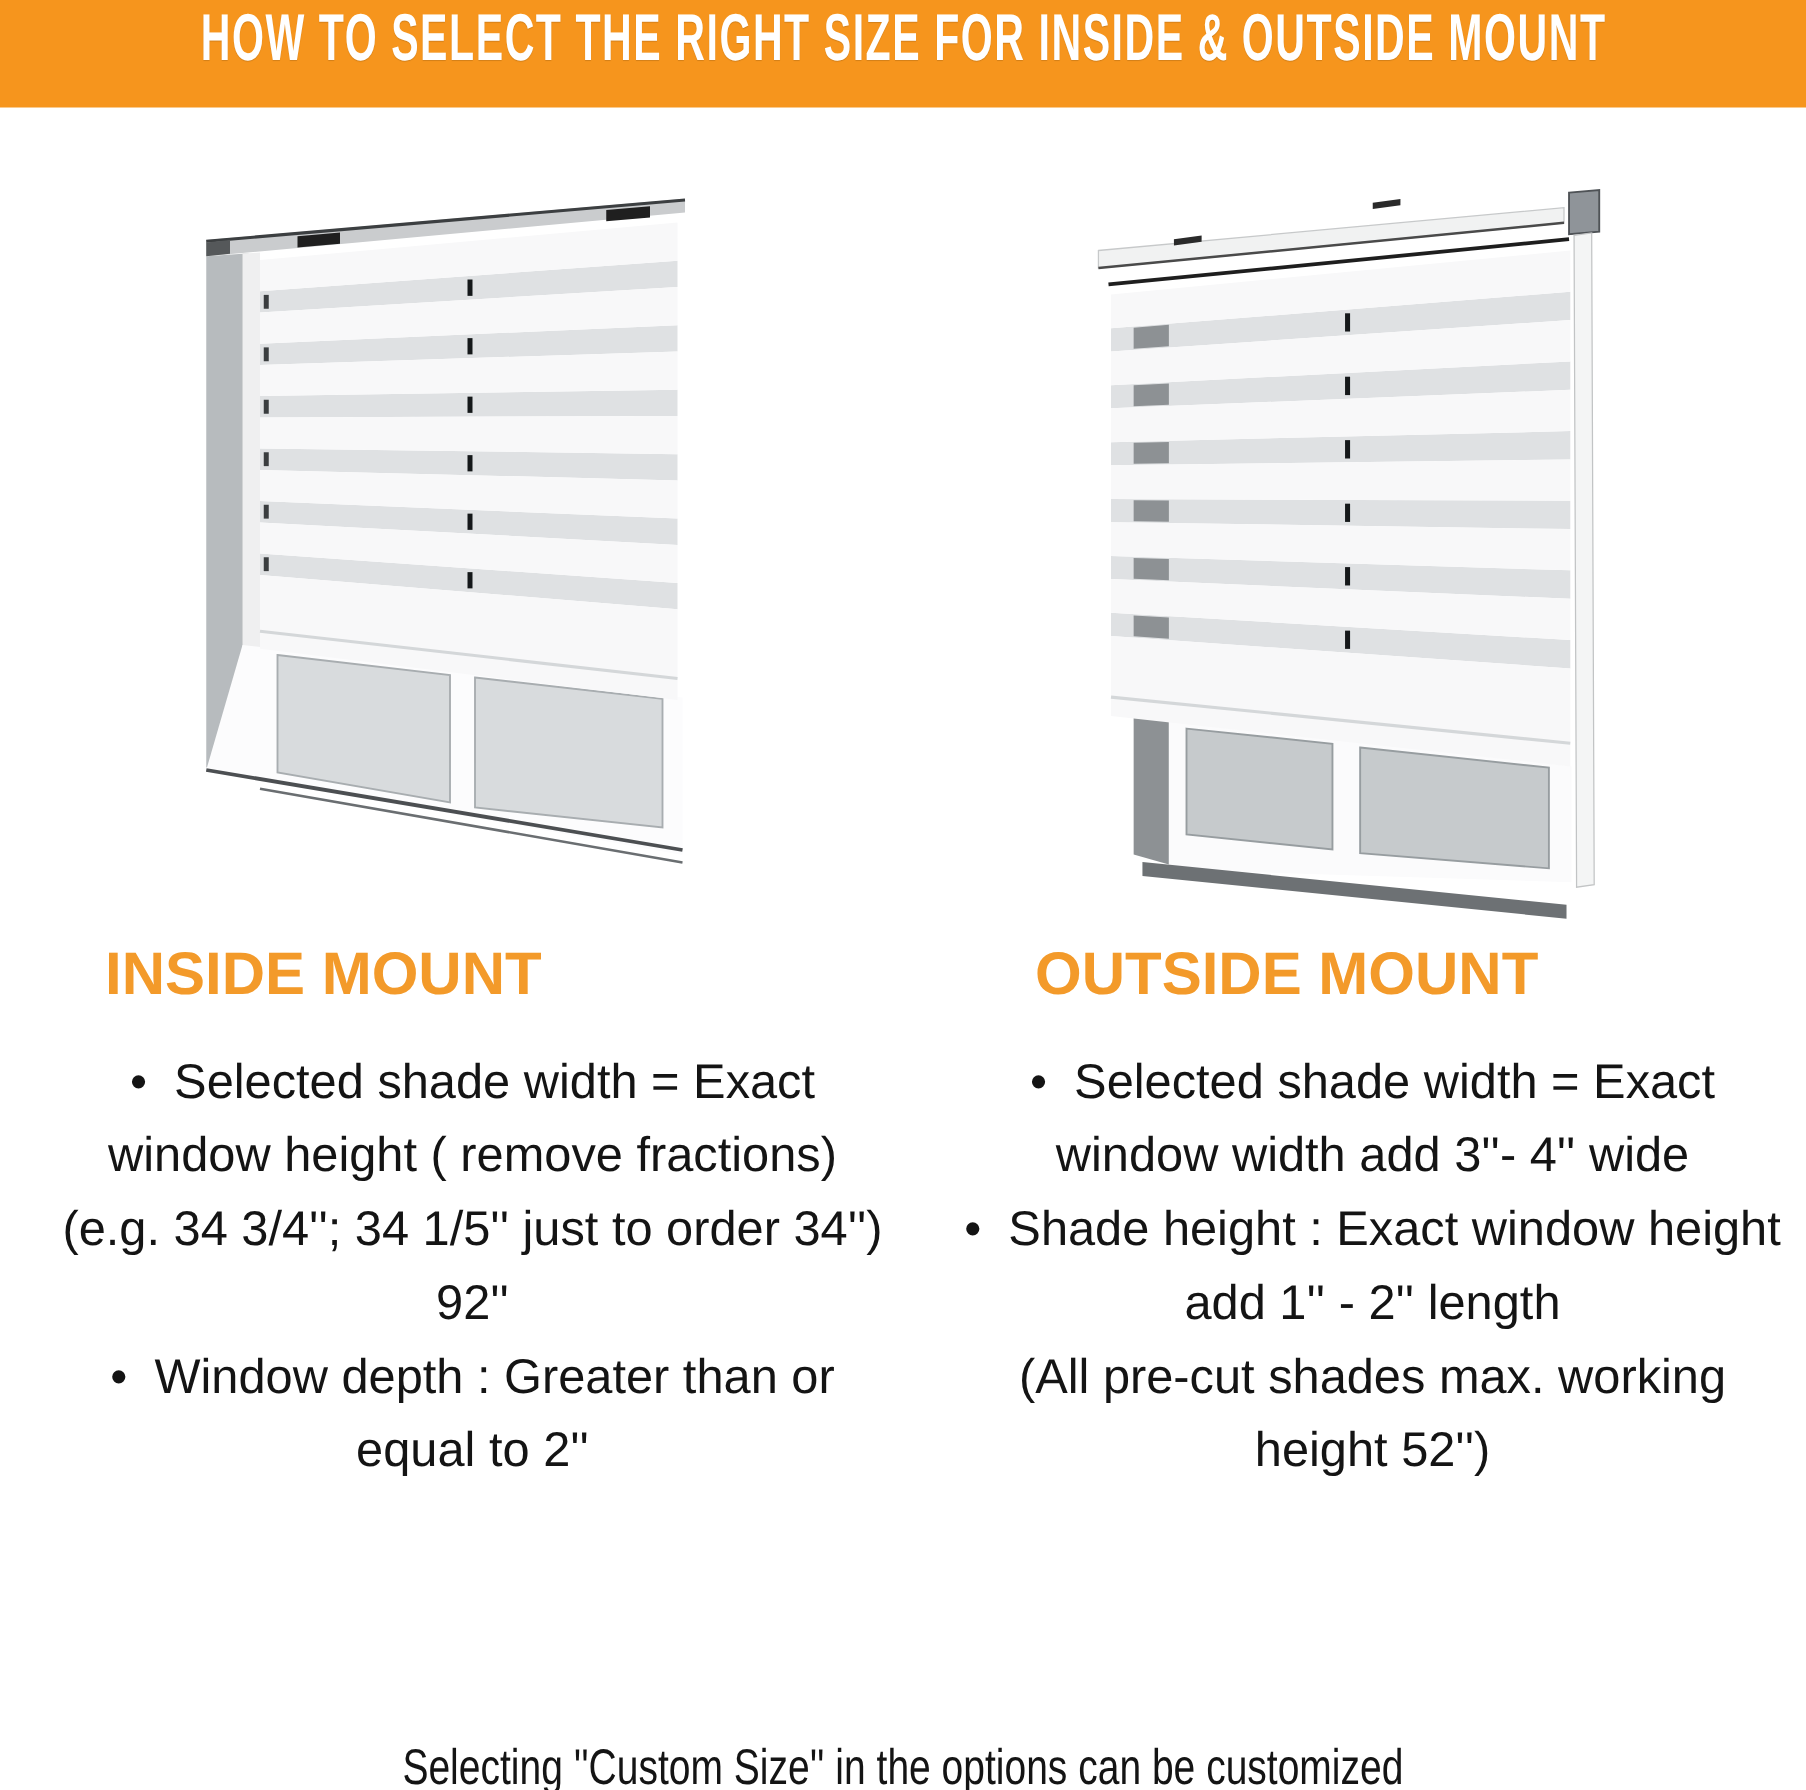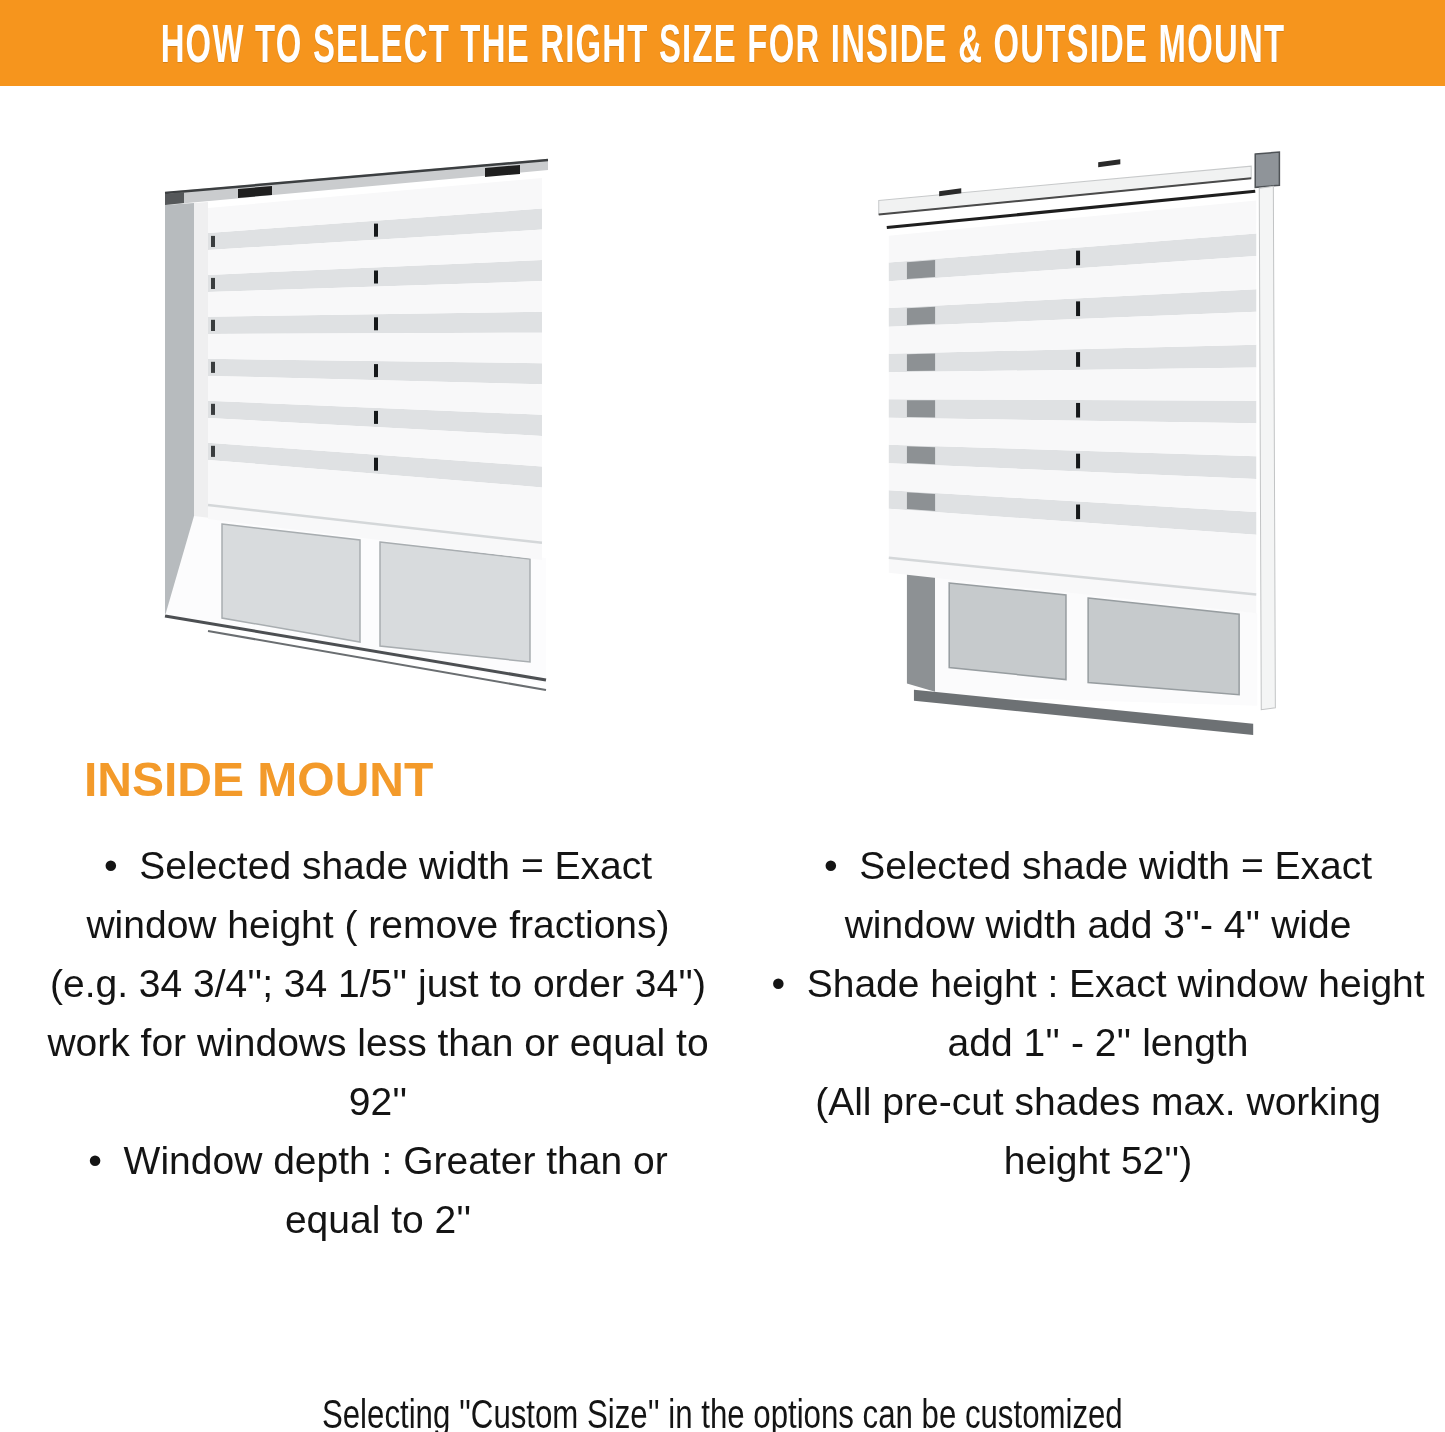--- a/index.html
+++ b/index.html
@@ -3,21 +3,21 @@
 <meta charset="utf-8">
 <style>
   html,body{margin:0;padding:0;background:#ffffff;}
   #page{
     position:relative;width:1445px;height:1432px;background:var(--page-bg,#fff);
     overflow:hidden;font-family:"Liberation Sans",sans-serif;color:var(--ink,#141414);
   }
   
   .banner{
     position:absolute;left:0;top:0;width:1445px;height:86px;
-    background:var(--banner-bg,#F6951D);display:flex;align-items:center;justify-content:center;
+    background:var(--banner-bg,#F6951D);display:flex;align-items:flex-start;justify-content:center;
   }
   .banner-text{
     display:inline-block;color:var(--banner-fg,#fff);
     font-size:53px;font-weight:bold;letter-spacing:2px;white-space:pre;
     transform:scaleX(0.62);transform-origin:center center;
     text-shadow:0 1px 1px rgba(0,0,0,0.15);
   }
   
   .fig{position:absolute;}
   .fig-left{left:150px;top:150px;width:400px;height:560px;}
@@ -143,26 +143,26 @@
         <polygon points="48,121.4 76,119.1 76,136.1 48,138.0" fill="#8d9194"></polygon>
         <polygon points="48,167.1 76,165.6 76,182.6 48,183.7" fill="#8d9194"></polygon>
         <polygon points="48,212.8 76,212.1 76,229.1 48,229.4" fill="#8d9194"></polygon>
         <polygon points="48,258.5 76,258.6 76,275.6 48,275.2" fill="#8d9194"></polygon>
         <polygon points="48,304.3 76,305.1 76,322.1 48,320.9" fill="#8d9194"></polygon>
         <polygon points="48,350.0 76,351.7 76,368.6 48,366.6" fill="#8d9194"></polygon>
       </g>
   </svg>
 
   <div class="mount-heading" id="heading-inside">INSIDE MOUNT</div>
+  <div class="mount-heading" id="heading-outside">OUTSIDE MOUNT</div>
 
   <div class="col" id="col-inside">
     <div class="line">•  Selected shade width = Exact</div>
     <div class="line">window height ( remove fractions)</div>
     <div class="line">(e.g. 34 3/4''; 34 1/5'' just to order 34'')</div>
-    <div class="line">work for windows less than or equal to</div>
     <div class="line">92''</div>
     <div class="line">•  Window depth : Greater than or</div>
     <div class="line">equal to 2''</div>
   </div>
 
   <div class="col" id="col-outside">
     <div class="line">•  Selected shade width = Exact</div>
     <div class="line">window width add 3''- 4'' wide</div>
     <div class="line">•  Shade height : Exact window height</div>
     <div class="line">add 1'' - 2'' length</div>

